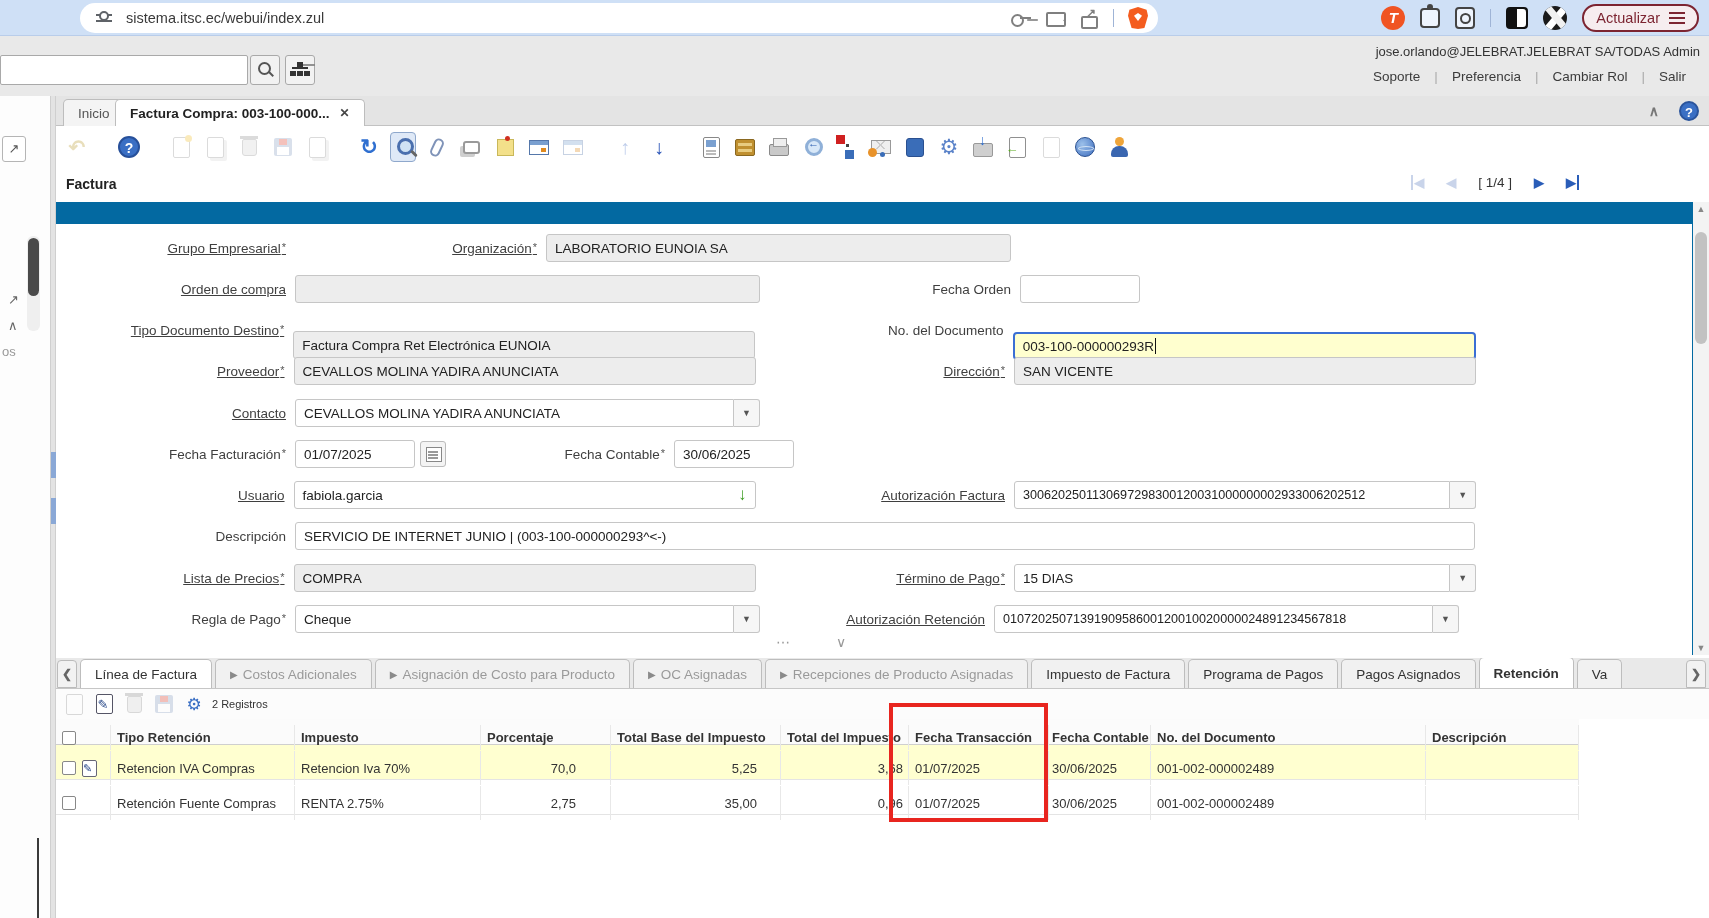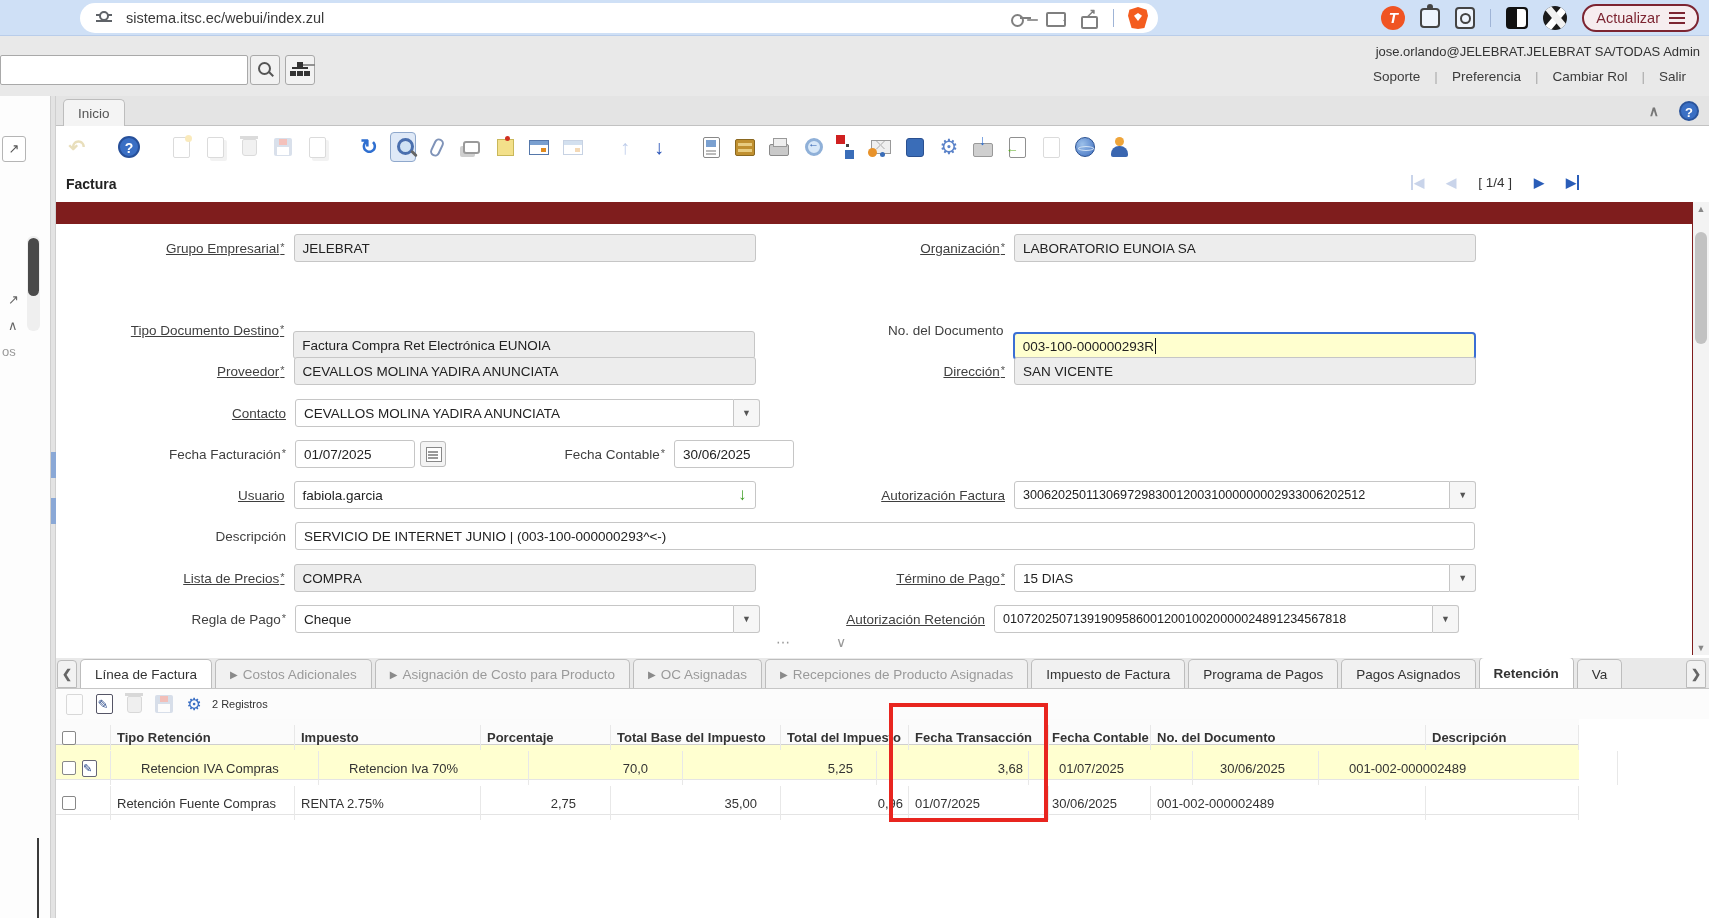--- a/index.html
+++ b/index.html
@@ -1,18 +1,18 @@
 <!DOCTYPE html>
 <html><head>
 <meta charset="utf-8">
 <style>
   * { margin:0; padding:0; box-sizing:border-box; }
   html,body { background:#fff; }
   body { font-family:"Liberation Sans", sans-serif; color:#333; }
-  #app { position:relative; width:1709px; height:918px; overflow:hidden; background:#7f1d1d; }
+  #app { position:relative; width:1709px; height:918px; overflow:hidden; background:#0369a1; }
 
   
   .browser-bar { position:absolute; left:0; top:0; width:1709px; height:36px; background:#cfe0f6; border-bottom:1px solid #b9cdea; }
   .url-pill { position:absolute; left:80px; top:3px; width:1078px; height:30px; background:#fff; border-radius:15px; display:flex; align-items:center; }
   .url-text { font-size:14.5px; color:#3a3a3a; margin-left:14px; }
   .tune-icon { width:16px; height:14px; margin-left:16px; background:
      linear-gradient(#5f6368,#5f6368) 0 3px/16px 2px no-repeat,
      linear-gradient(#5f6368,#5f6368) 0 9px/16px 2px no-repeat; position:relative; }
   .tune-icon:before { content:""; position:absolute; left:3px; top:0; width:6px; height:6px; border:2px solid #5f6368; border-radius:50%; background:#fff; }
   .pill-icons { position:absolute; right:10px; top:0; height:30px; display:flex; align-items:center; gap:14px; }
@@ -181,21 +181,21 @@
   .editpg { width:17px; height:20px; background:#fff; border:1.5px solid #556; border-radius:2px; position:relative; }
   .editpg:after { content:"✎"; position:absolute; left:1px; top:2px; font-size:13px; color:#2a4a8a; }
   .gearblue { font-size:17px; color:#3a6fc4; }
   .reccount { font-size:11px; color:#333; margin-left:6px; }
 
   
   .grid { position:absolute; left:0; top:64px; width:1523px; }
   .grow { display:flex; align-items:center; border-bottom:1px solid #e4e4e4; }
   .ghead { height:26px; background:#fbfbfb; border-bottom:1px solid #cfcfcf; font-weight:bold; font-size:13px; color:#333; }
   .gdata { height:35px; font-size:13px; color:#333; }
-  .gdata.sel { background:#ffffd0;gap:24px; }
+  .gdata.sel { background:#ffffd0; }
   .gc { height:100%; display:flex; align-items:center; padding:0 6px; border-right:1px solid #e8e8e8; overflow:hidden; white-space:nowrap; flex:none;margin-top:12px; }
   .gc.r { justify-content:flex-end; }
   .cbx { width:14px; height:14px; background:#fff; border:1.5px solid #888; border-radius:2px; cursor:pointer; }
   .rowedit { width:15px; height:17px; background:#fff; border:1px solid #667; border-radius:2px; position:relative; margin-left:6px; }
   .rowedit:after { content:"✎"; position:absolute; left:0; top:1px; font-size:11px; color:#2a4a8a; }
   .c0{width:55px;} .c1{width:184px;} .c2{width:186px;} .c3{width:130px;padding-right:34px;} .c4{width:170px;padding-right:23px;}
   .c5{width:128px;padding-right:5px;} .c6{width:140px;} .c7{width:102px;padding:0 3px;} .c8{width:275px;} .c9{width:153px;}
 
   .red-box { position:absolute; left:889px; top:703px; width:159px; height:119px; border:4px solid #e8251f; z-index:50; pointer-events:none; }
   .bl-line { position:absolute; left:37px; top:838px; width:2px; height:80px; background:#3a3a3a; }
@@ -259,20 +259,24 @@
   <div class="splitter-v">
     <div class="split-accent" style="top:356px; height:26px;"></div>
     <div class="split-accent" style="top:402px; height:26px;"></div>
   </div>
   <div class="bl-line"></div>
 
   <div class="tab-row">
     <div class="wtab inactive" style="left:7px;">
         <span>Inicio</span>
       </div>
+    <div class="wtab active" style="left:59px;">
+      <span>Factura Compra: 003-100-000...</span>
+      <span class="tab-close">✕</span>
+    </div>
     <div class="tabrow-right">
       <span class="collapse-g">∧</span>
       <span class="help-circle">?</span>
     </div>
   </div>
 
   <div class="toolbar">
     <span class="tbi faded g-undo">↶</span>
     <span class="tbi gap">
         <span class="helpi">?</span>
@@ -360,25 +364,30 @@
       <span style="color:#333;">[ 1/4 ]</span>
       <span class="nav-ic nav-en">▶</span>
       <span class="nav-ic nav-en" style="border-right:2px solid #2a5db8; padding-right:1px;">▶</span>
     </div>
   </div>
 
   <div class="formarea">
 
     <div class="frow" style="left:0; top:9px; width:1420px;">
       <span class="lbl link req" style="width:230px;">Grupo Empresarial</span>
-      <span class="fld ro" style="width:465px; margin-left:9px;">JELEBRAT</span>
       <span class="lbl link req" style="width:238px; margin-left:13px;">Organización</span>
       <span class="fld ro" style="width:465px; margin-left:9px;">LABORATORIO EUNOIA SA</span>
     </div>
 
+    <div class="frow" style="left:0; top:50px; width:1420px;">
+      <span class="lbl link" style="width:230px;">Orden de compra</span>
+      <span class="fld ro" style="width:465px; margin-left:9px;"></span>
+      <span class="lbl" style="width:238px; margin-left:13px;">Fecha Orden</span>
+      <span class="fld" style="width:120px; margin-left:9px;"></span>
+    </div>
 
     <div class="frow" style="left:0; top:91px; width:1420px;">
       <span class="lbl link req" style="width:230px;">Tipo Documento Destino</span>
       <span class="fld ro" style="width:465px; margin-left:9px;margin-top:30px;">Factura Compra Ret Electrónica EUNOIA</span>
       <span class="lbl" style="width:238px; margin-left:13px;">No. del Documento</span>
       <span class="fld focus-yellow" style="width:467px; margin-left:9px;">
           <span>003-100-000000293R</span>
           <span class="caret"></span>
         </span>
     </div>

